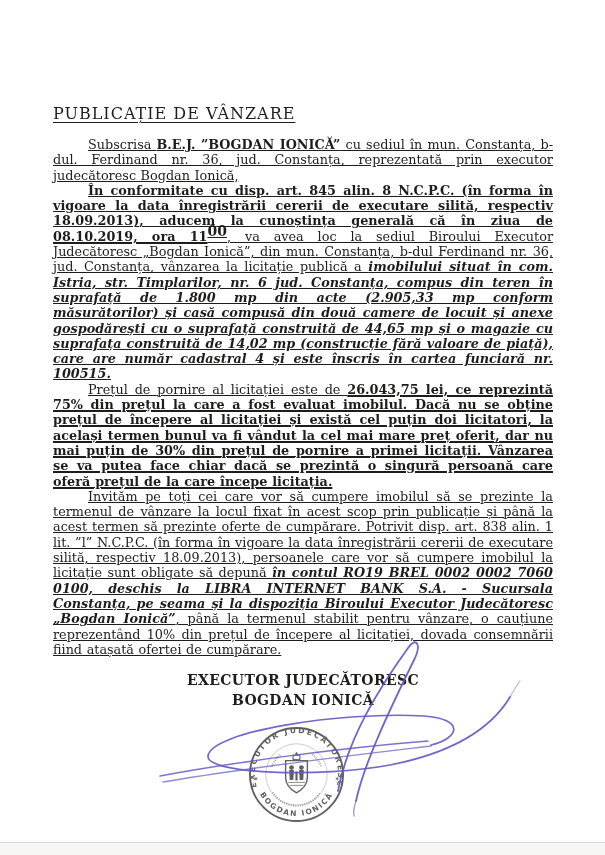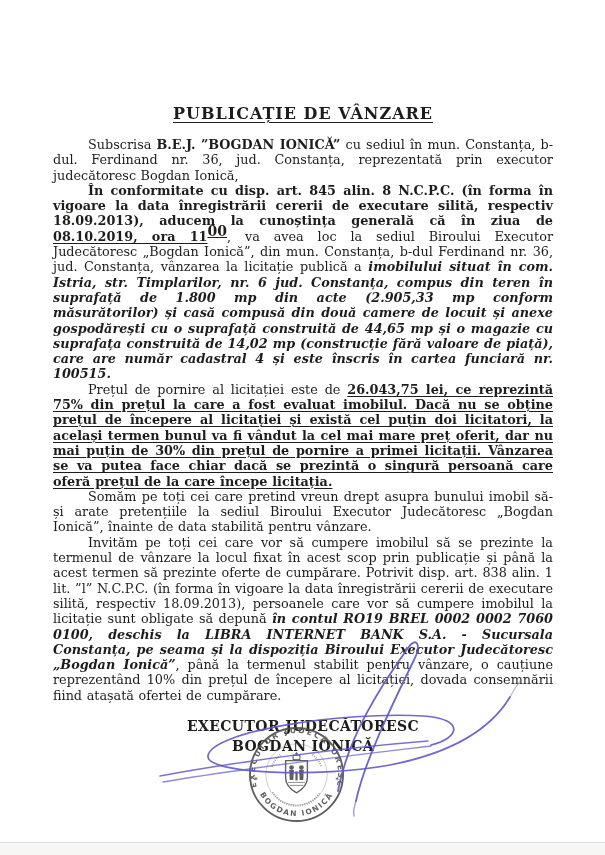--- a/index.html
+++ b/index.html
@@ -9,34 +9,34 @@
     background:#ffffff;
     overflow:hidden;
     font-family:"DejaVu Serif","Liberation Serif",serif;
     color:#1e1d1b;
   }
   .content{
     position:absolute;left:53px;top:104px;width:500px;
   }
   .doc-title{
     margin:0 0 14px 0;
-    text-align:center;
     font-size:16px;
-    font-weight:bold;
+    font-weight:normal;
     letter-spacing:1px;
     text-decoration:underline;
     text-underline-offset:3px;
   }
   .body-par{
     margin:0;
     font-size:12.8px;
     line-height:15.3px;
     text-align:justify;
     text-indent:35px;
     word-spacing:0.5px;
+    text-decoration:underline;
   }
   .seg-n{font-weight:normal;}
   .seg-b{font-weight:bold;}
   .seg-bu{font-weight:bold;text-decoration:underline;text-decoration-thickness:1.2px;text-underline-offset:2px;}
   .seg-bi{font-weight:bold;font-style:italic;margin-top:10px;}
   sup.seg-bus{font-weight:bold;text-decoration:underline;font-size:14px;line-height:0;}
   .closing{
     margin-top:13px;
     text-align:center;
     font-weight:bold;
@@ -62,21 +62,20 @@
 <body>
 
 <div class="page">
 
   <div class="content">
     <h1 class="doc-title">PUBLICAȚIE DE VÂNZARE</h1>
     <div>
         <p class="body-par"><span class="seg-n">Subscrisa </span><span class="seg-b">B.E.J. ”BOGDAN IONICĂ”</span><span class="seg-n"> cu sediul în mun. Constanța, b-dul. Ferdinand nr. 36, jud. Constanța, reprezentată prin executor judecătoresc Bogdan Ionică,</span></p>
         <p class="body-par"><span class="seg-b">În conformitate cu disp. art. 845 alin. 8 N.C.P.C. (în forma în vigoare la data înregistrării cererii de executare silită, respectiv 18.09.2013), aducem la cunoștința generală că în ziua de </span><span class="seg-bu">08.10.2019, ora 11</span><sup class="seg-bus">00</sup><span class="seg-n">, va avea loc la sediul Biroului Executor Judecătoresc „Bogdan Ionică”, din mun. Constanța, b-dul Ferdinand nr. 36, jud. Constanța, vânzarea la licitație publică a </span><span class="seg-bi">imobilului situat în com. Istria, str. Timplarilor, nr. 6 jud. Constanța, compus din teren în suprafață de 1.800 mp din acte (2.905,33 mp conform măsurătorilor) și casă compusă din două camere de locuit și anexe gospodărești cu o suprafață construită de 44,65 mp și o magazie cu suprafața construită de 14,02 mp (construcție fără valoare de piață), care are număr cadastral 4 și este înscris în cartea funciară nr. 100515.</span></p>
         <p class="body-par"><span class="seg-n">Prețul de pornire al licitației este de </span><span class="seg-bu">26.043,75 lei, ce reprezintă 75% din prețul la care a fost evaluat imobilul. Dacă nu se obține prețul de începere al licitației și există cel puțin doi licitatori, la același termen bunul va fi vândut la cel mai mare preț oferit, dar nu mai puțin de 30% din prețul de pornire a primei licitații. Vânzarea se va putea face chiar dacă se prezintă o singură persoană care oferă prețul de la care începe licitația.</span></p>
-        <p class="body-par"><span class="seg-n">Somăm pe toți cei care pretind vreun drept asupra bunului imobil să-și arate pretențiile la sediul Biroului Executor Judecătoresc „Bogdan Ionică”, înainte de data stabilită pentru vânzare.</span></p>
         <p class="body-par"><span class="seg-n">Invităm pe toți cei care vor să cumpere imobilul să se prezinte la termenul de vânzare la locul fixat în acest scop prin publicație și până la acest termen să prezinte oferte de cumpărare. Potrivit disp. art. 838 alin. 1 lit. ”l” N.C.P.C. (în forma în vigoare la data înregistrării cererii de executare silită, respectiv 18.09.2013), persoanele care vor să cumpere imobilul la licitație sunt obligate să depună </span><span class="seg-bi">în contul RO19 BREL 0002 0002 7060 0100, deschis la LIBRA INTERNET BANK S.A. - Sucursala Constanța, pe seama și la dispoziția Biroului Executor Judecătoresc „Bogdan Ionică”</span><span class="seg-n">, până la termenul stabilit pentru vânzare, o cauțiune reprezentând 10% din prețul de începere al licitației, dovada consemnării fiind atașată ofertei de cumpărare.</span></p>
       </div>
     <div class="closing">
       <div>EXECUTOR JUDECĂTORESC</div>
       <div>BOGDAN IONICĂ</div>
     </div>
   </div>
 
   <div class="stamp-wrap">
     <svg viewBox="0 0 100 100" width="99" height="99">

